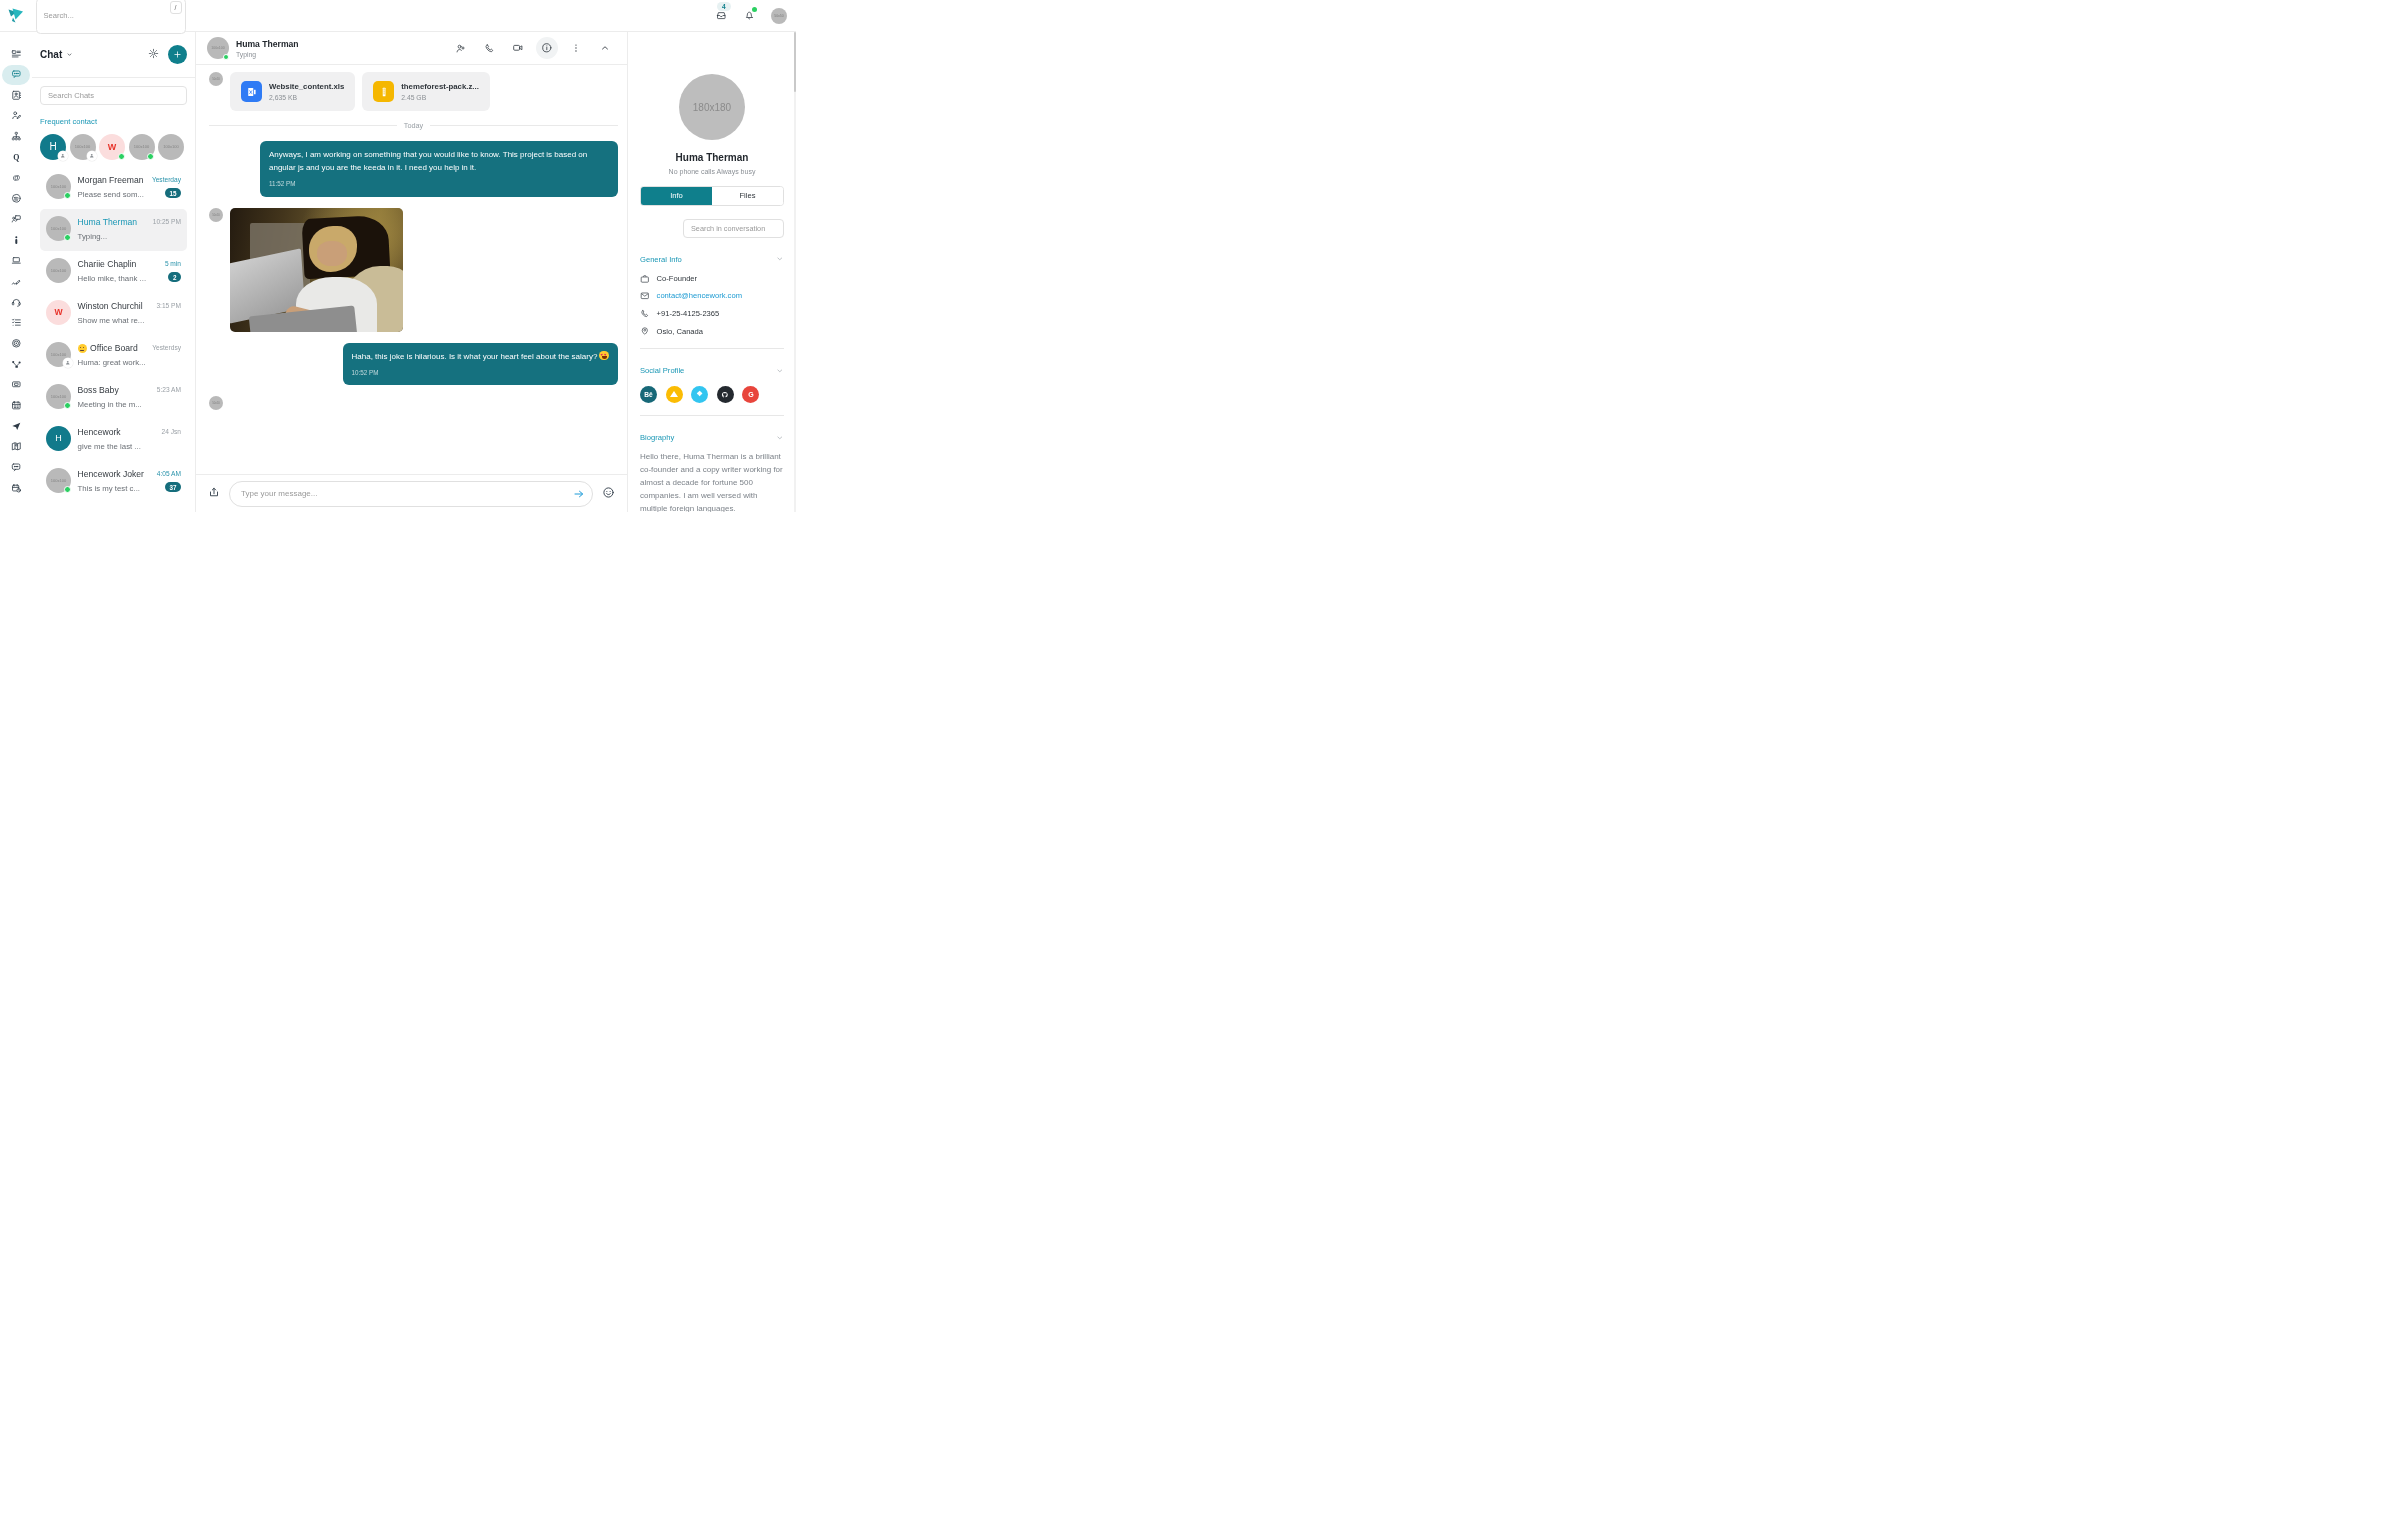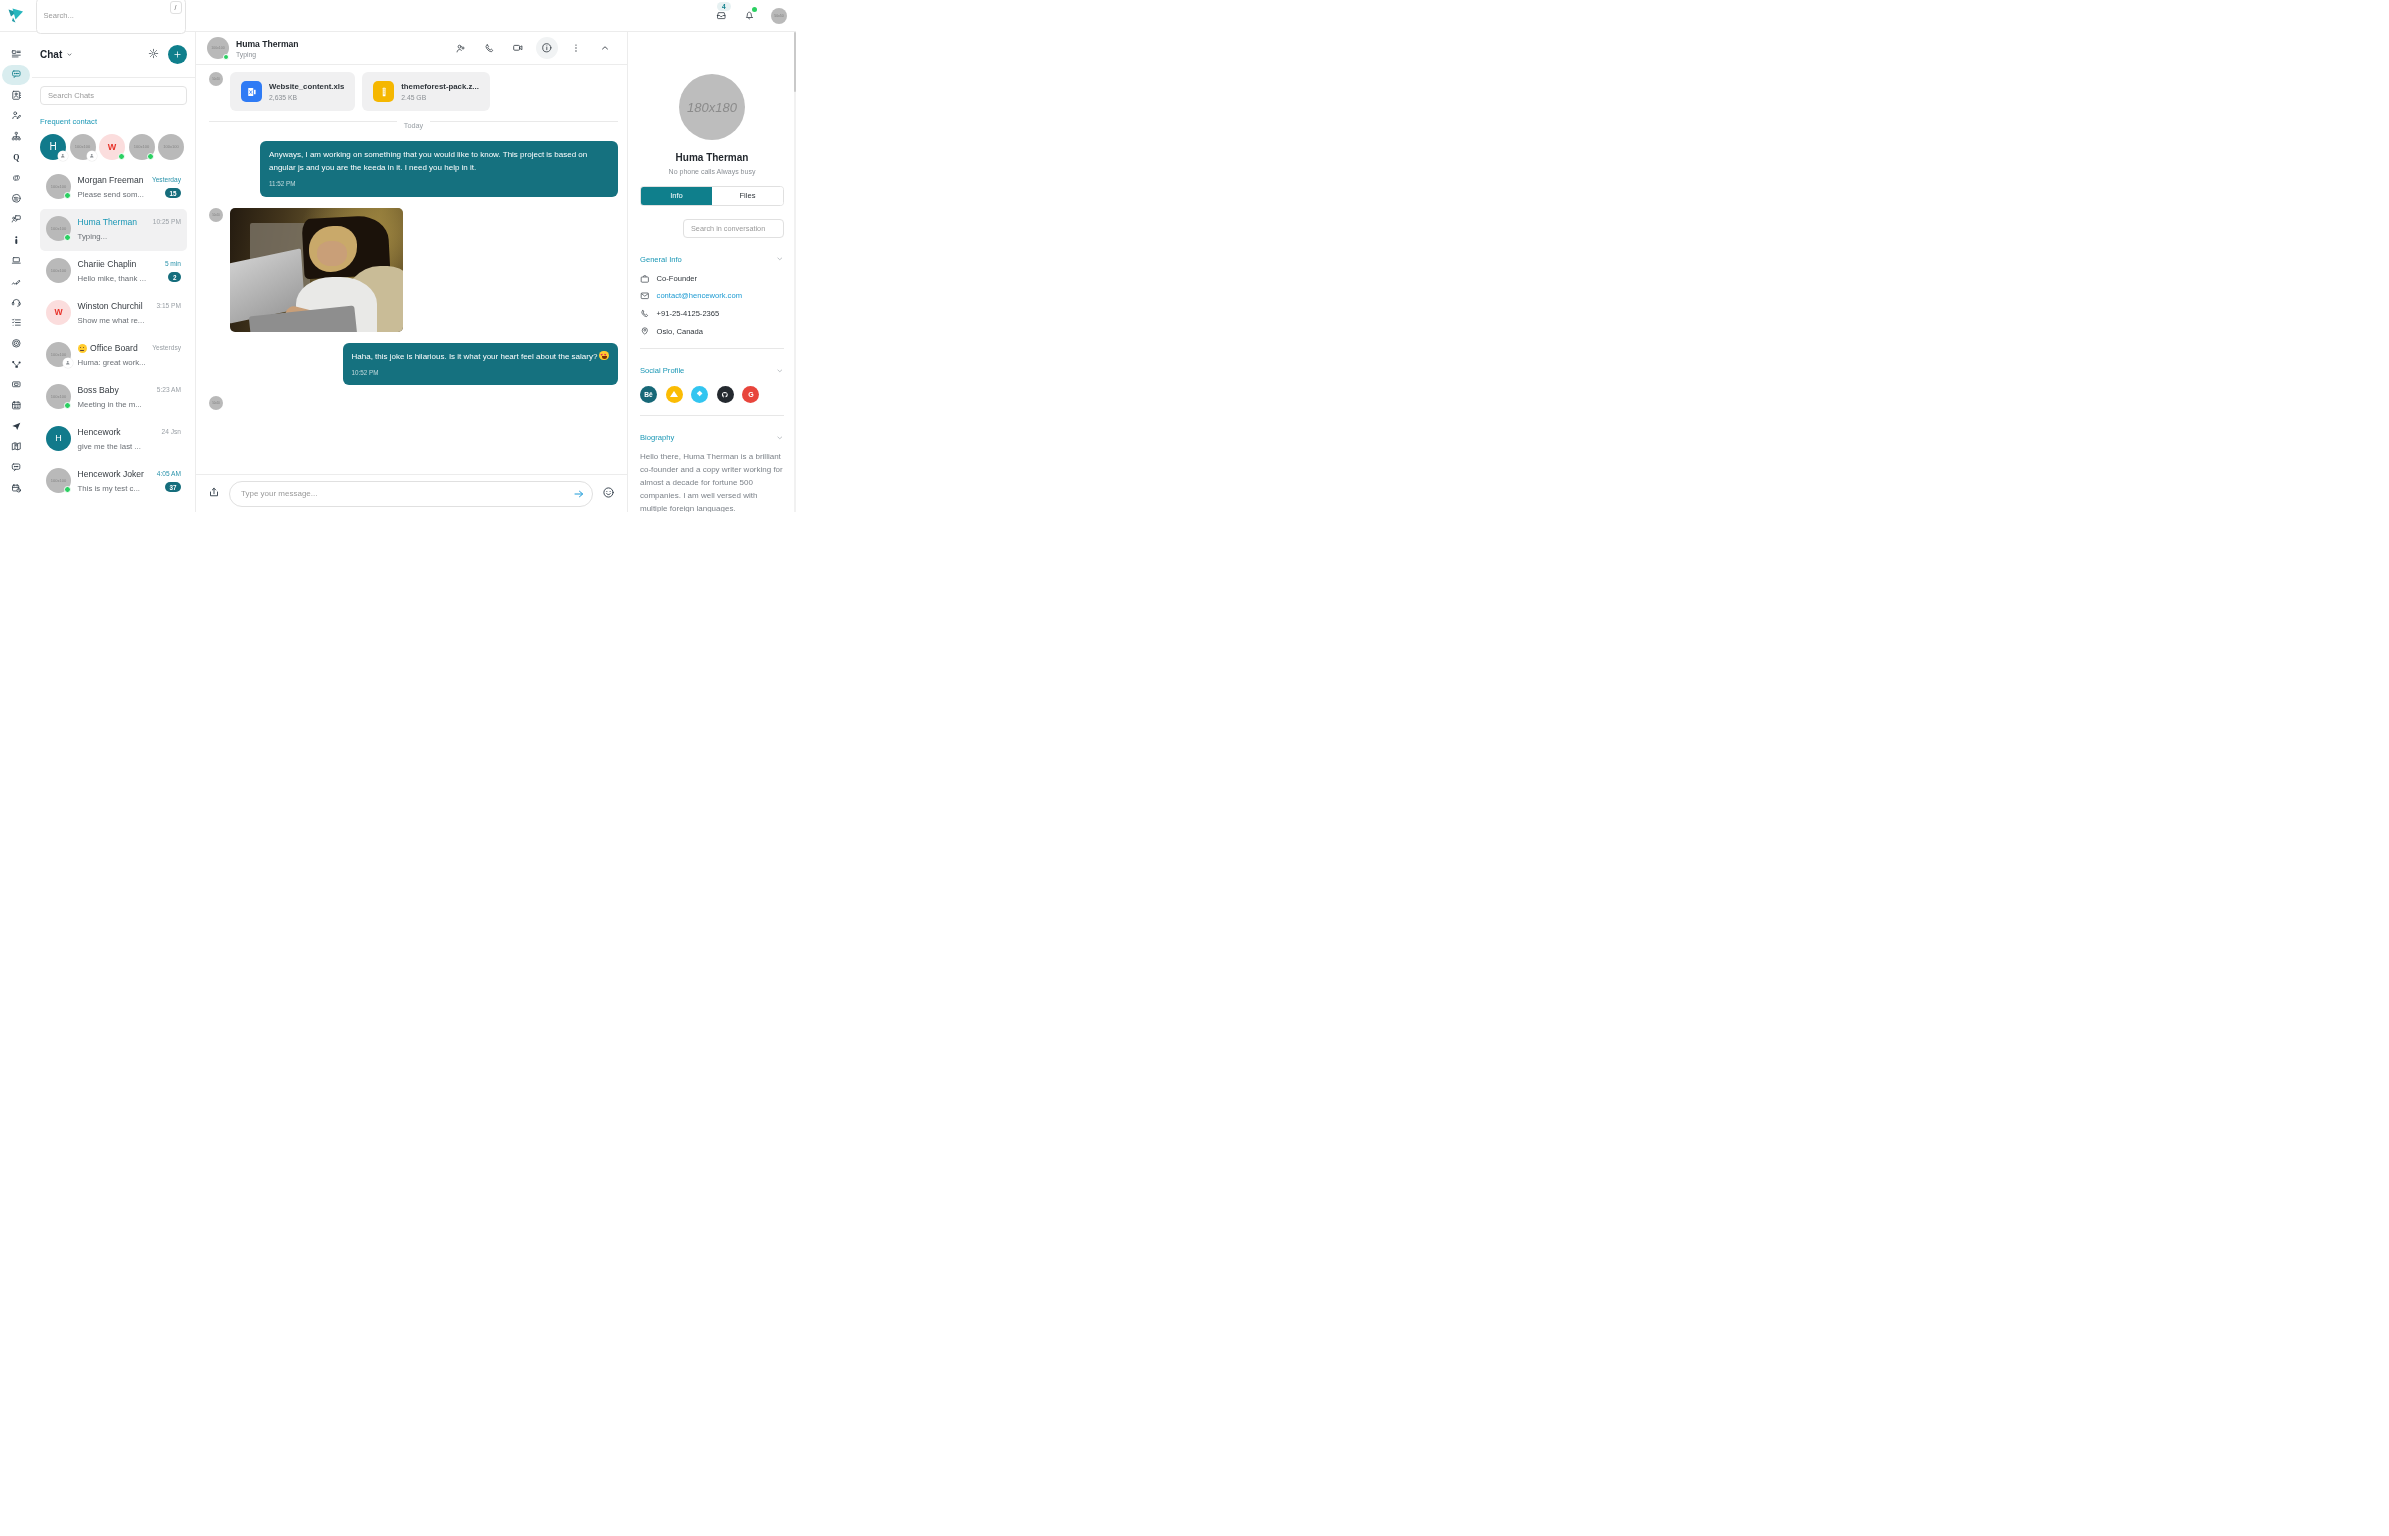--- a/index.html
+++ b/index.html
@@ -78,21 +78,21 @@
   .cv-body { flex:1; padding:7px 9px 0 13px; overflow:hidden; }
   .mrow { display:flex; gap:7px; }
   .mini-av { width:14px; height:14px; border-radius:50%; background:#b9b9b9; color:#818181; font-size:2.8px; display:flex; align-items:center; justify-content:center; flex-shrink:0; }
   .fcards { display:flex; gap:7px; }
   .fcard { background:#f0f0f1; border-radius:6px; padding:9px 11px; display:flex; gap:7px; align-items:center; cursor:pointer; }
   .ficon { width:21px; height:21px; border-radius:5px; display:flex; align-items:center; justify-content:center; flex-shrink:0; }
   .ficon.xls { background:#2f7bf5; }
   .ficon.zip { background:#f5b700; }
   .fname { font-size:7.8px; font-weight:600; color:#2f353b; }
   .fsize { font-size:6.8px; color:#8a8f94; margin-top:3.5px; }
-  .today { display:flex; gap:7px; color:#9aa0a6; font-size:7.3px; margin:10px 0 11px; }
+  .today { display:flex; align-items:center; gap:7px; color:#9aa0a6; font-size:7.3px; margin:10px 0 11px; }
   .today .line { flex:1; height:0.5px; background:#e9e9e9; }
   .out-row { display:flex; justify-content:flex-end; margin-bottom:11px; }
   .bubble { border-radius:6px; padding:7px 9px; font-size:8px; line-height:1.65; max-width:358px; }
   .bubble.out { background:#15717f; color:#fff; }
   .bubble.in { background:#f0f0f1; color:#30363c; max-width:333px; }
   .btime { font-size:6.3px; margin-top:5px; }
   .bubble.out .btime { color:rgba(255,255,255,.72); }
   .bubble.in .btime { color:#9aa0a6; }
   .in-row { margin-bottom:11px; }
 
@@ -113,21 +113,21 @@
 
   .cv-foot { height:38px; border-top:0.5px solid #ececec; display:flex; align-items:center; padding:0 12px; gap:9px; flex-shrink:0; }
   .upload-btn, .emoji-btn { color:#2e3a46; background:none; border:0; cursor:pointer; }
   .composer { flex:1; position:relative; }
   .composer input { width:100%; height:26px; border:0.5px solid #e0e0e0; border-radius:13px; padding:0 29px 0 11px; font-size:8px; color:#333; outline:none; font-family:inherit; }
   .composer input::placeholder { color:#9a9a9a; }
   .send-btn { position:absolute; right:8px; top:7px; width:12px; height:12px; color:#1d9bd8; background:none; border:0; cursor:pointer; }
 
   
   .profilepanel { width:169px; border-left:0.5px solid #ececec; padding:11px 12px 0; overflow:hidden; flex-shrink:0; }
-  .p-avatar { width:66px; height:66px; border-radius:50%; background:#bdbdbd; margin:31px auto 0; display:flex; align-items:center; justify-content:center; color:#8b8b8b; font-size:13px;font-style:italic; }
+  .p-avatar { width:66px; height:66px; border-radius:50%; background:#bdbdbd; margin:31px auto 0; display:flex; align-items:center; justify-content:center; color:#8b8b8b; font-size:10px; }
   .p-name { text-align:center; font-size:10px; font-weight:600; color:#23282e; margin-top:12px; }
   .p-status { text-align:center; font-size:7px; color:#8b9096; margin-top:4.5px; }
   .tabs { display:flex; margin-top:11px; border:0.5px solid #e0e0e0; border-radius:3.5px; overflow:hidden; height:20px; }
   .tab { flex:1; display:flex; align-items:center; justify-content:center; font-size:7.6px; cursor:pointer; background:#fff; border:0; font-family:inherit; color:#2f353b; }
   .tab.active { background:#0f7f8c; color:#fff; }
   .p-search { margin-top:13px;padding-left:43px; }
   .p-search input { width:100%; height:19px; border:0.5px solid #e0e0e0; border-radius:4px; padding:0 7px; font-size:7.3px; color:#333; outline:none; font-family:inherit; }
   .p-search input::placeholder { color:#9a9a9a; }
   .sec-head { display:flex; justify-content:space-between; align-items:center; margin-top:17px; color:#1a97b5; font-size:7.6px; cursor:pointer; }
   .sec-head .chev { color:#9aa0a6; }

